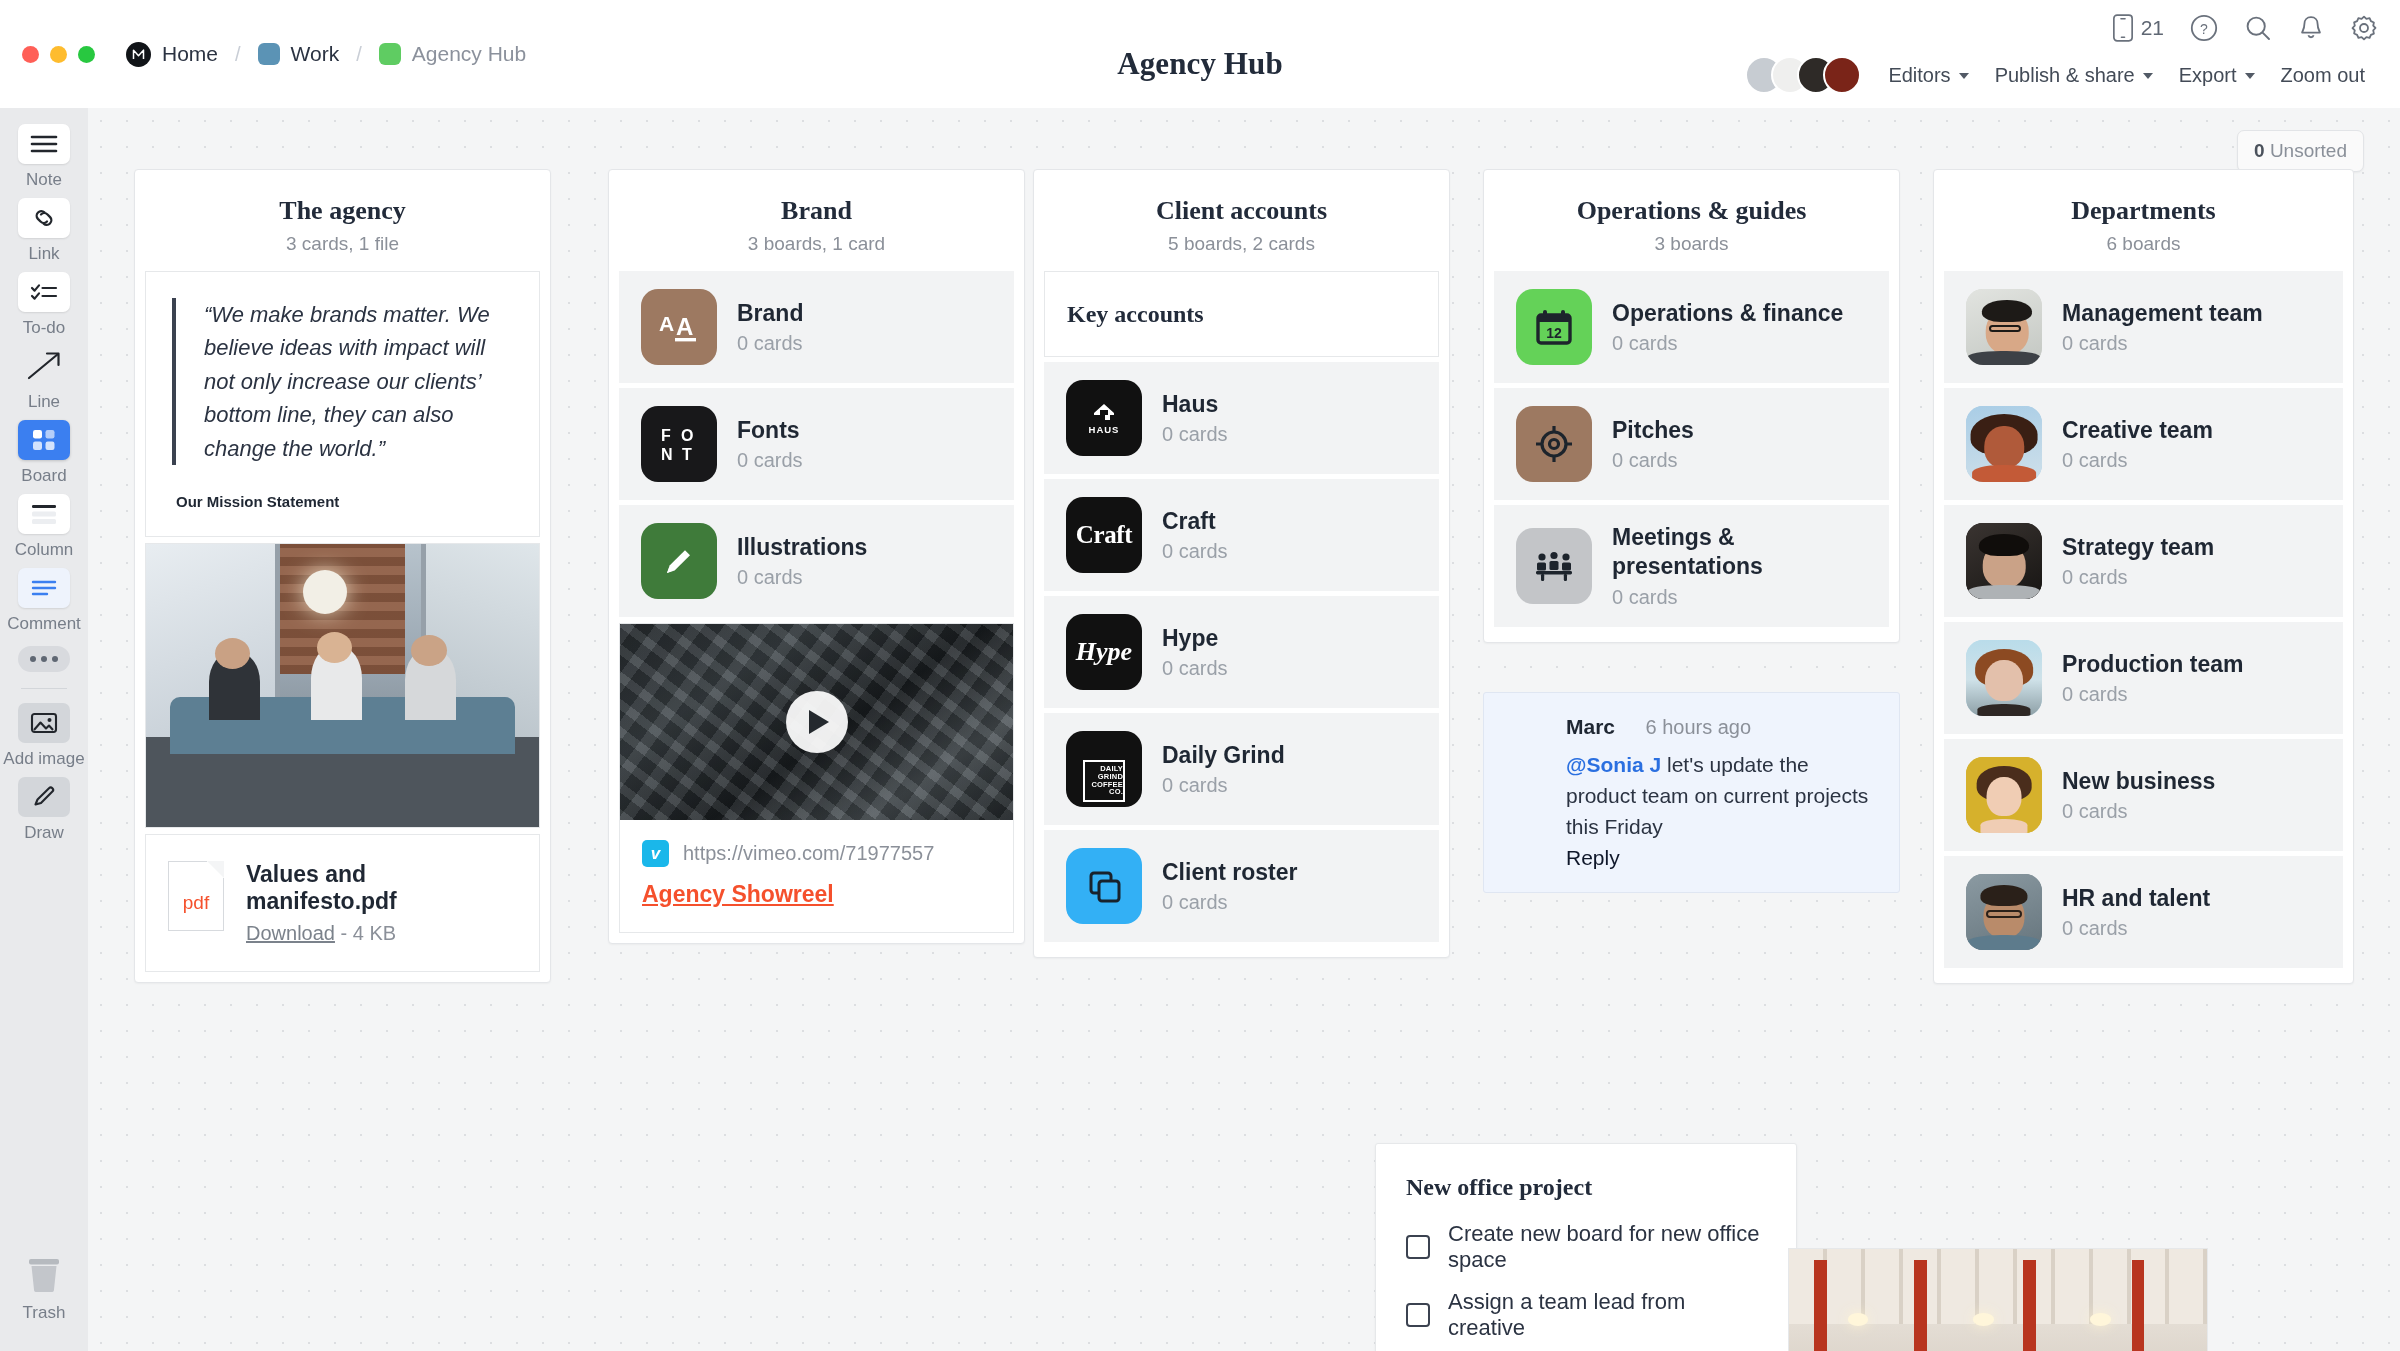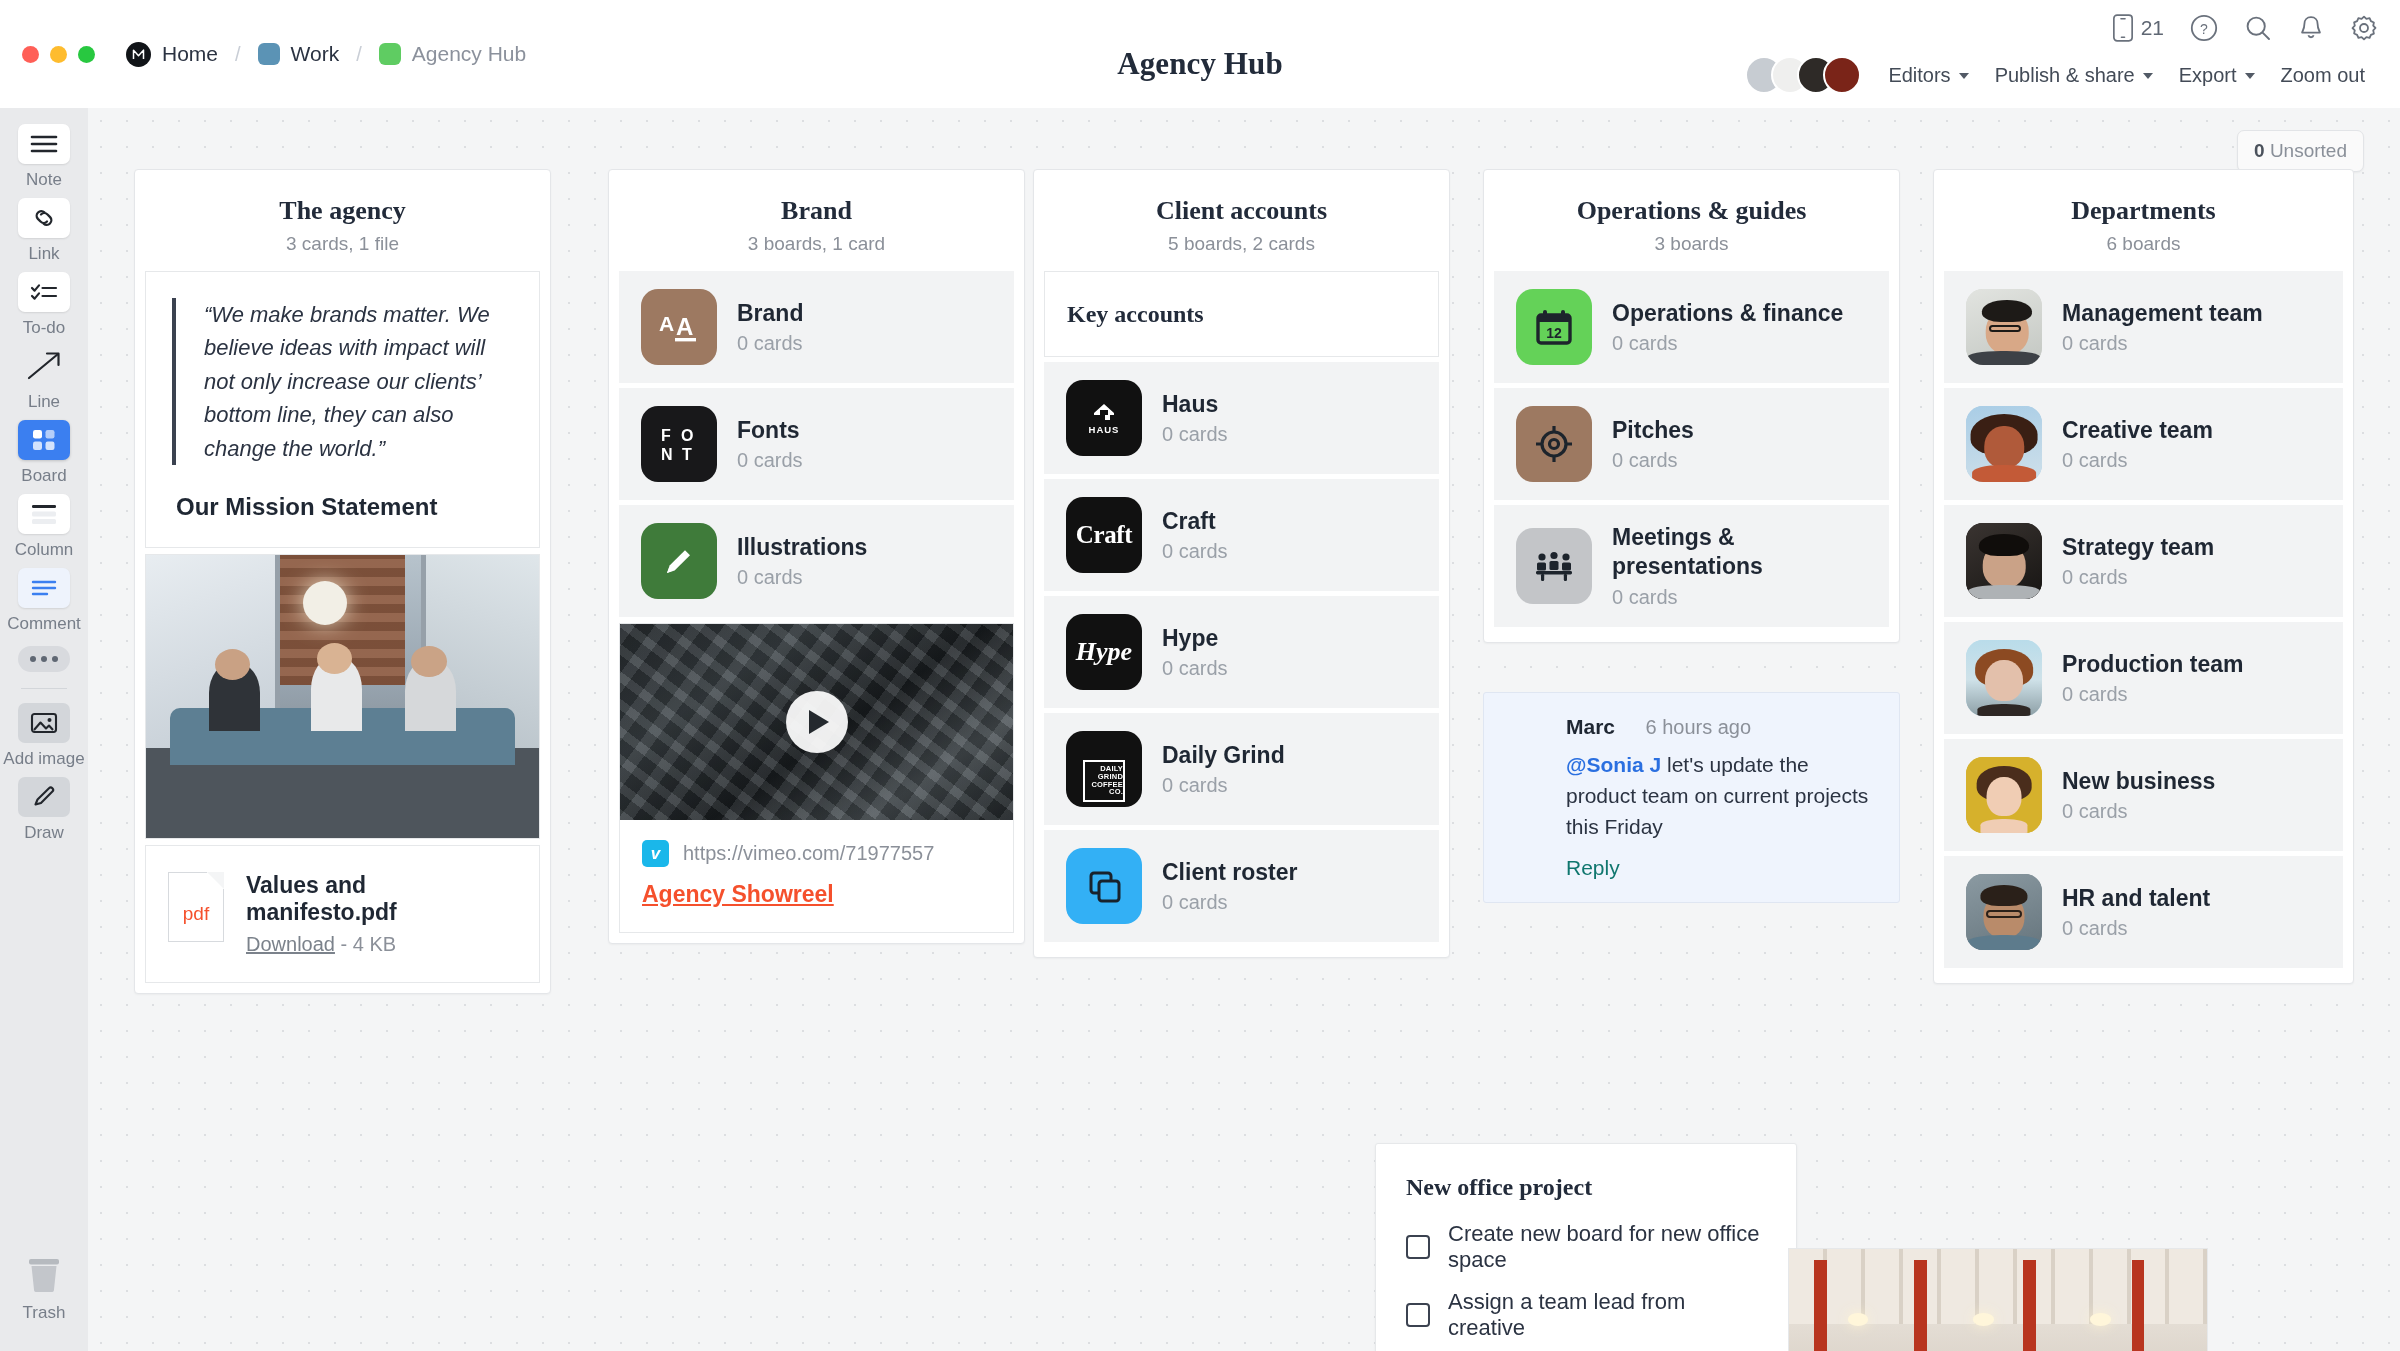--- a/index.html
+++ b/index.html
@@ -129,21 +129,21 @@
   .subhead-card .t { font-size: 24px; font-weight: 700; color: #222b3a; }
 
   
   .img-card { background: #fff; border: 1px solid #e6e8ea; margin: 0 0 6px 0; overflow: hidden; }
   .aa-card { height: 290px; display: flex; align-items: center; justify-content: center; }
   .aa-text { font-size: 215px; font-weight: 700; color: #242424; line-height: .78; letter-spacing: -6px;
              font-family: "Liberation Sans", sans-serif; }
   .quote-card { background: #fff; border: 1px solid #e6e8ea; padding: 26px 24px 26px 0; margin-bottom: 6px; }
   .quote-body { border-left: 4px solid #3b4250; padding-left: 28px; margin-left: 26px; }
   .quote-text { font-style: italic; font-size: 22px; line-height: 1.52; color: #2b3342; }
-  .quote-caption { font-size: 24px; font-weight: 700; color: #1f2733; margin: 28px 0 0 30px; }
+  .quote-caption { font-size: 15px; font-weight: 700; color: #1f2733; margin: 28px 0 0 30px; }
 
   .file-card { background: #fff; border: 1px solid #e6e8ea; padding: 26px 22px; display: flex; gap: 22px; align-items: flex-start; }
   .pdf-ico { width: 56px; height: 70px; background: #fff; border: 1.5px solid #d7dade; position: relative; flex: none;
              display: flex; align-items: center; justify-content: center; }
   .pdf-ico:after { content:""; position:absolute; top:-1px; right:-1px; border-width: 0 17px 17px 0;
                    border-style: solid; border-color: #fff #f4f5f6; }
   .pdf-ico span { font-size: 19px; color: #f5502c; font-weight: 400; margin-top: 14px; }
   .file-name { font-size: 23px; font-weight: 700; color: #1f2733; }
   .file-meta { font-size: 20px; color: #8b9099; margin-top: 7px; }
   .file-meta a { color: #7b828b; text-decoration: underline; }
@@ -173,21 +173,21 @@
   
   .comment-card {
     position: absolute; background: #eff4fd; border: 1px solid #dfe6f2; border-radius: 3px;
     padding: 22px 24px; display: flex; gap: 18px;
   }
   .comment-av { width: 40px; height: 40px; border-radius: 50%; flex: none; overflow: hidden; }
   .comment-name { font-size: 21px; font-weight: 700; color: #1f2733; }
   .comment-time { font-size: 20px; color: #8b9099; margin-left: 26px; }
   .comment-text { font-size: 21px; color: #2b3342; line-height: 1.48; margin-top: 10px; }
   .comment-text .mention { color: #2a6fe0; font-weight: 700; }
-  .comment-reply { font-size: 21px; color: #0f766e; margin-top: 14px; cursor: pointer; display: inline-block; }
+  .comment-reply { font-size: 21px; color: #0f172a; margin-top: 4px; cursor: pointer; display: inline-block; }
 
   
   .todo-card {
     position: absolute; background: #fff; border: 1px solid #e6e8ea; border-radius: 3px;
     padding: 30px 30px 28px; box-shadow: 0 1px 3px rgba(0,0,0,.05);
   }
   .todo-title { font-size: 24px; font-weight: 700; color: #222b3a; margin-bottom: 20px; }
   .todo-item { display: flex; align-items: center; gap: 18px; margin-bottom: 16px; cursor: pointer; }
   .todo-box { width: 24px; height: 24px; border: 2px solid #3b4250; border-radius: 4px; flex: none; }
   .todo-label { font-size: 22px; color: #2b3342; }

